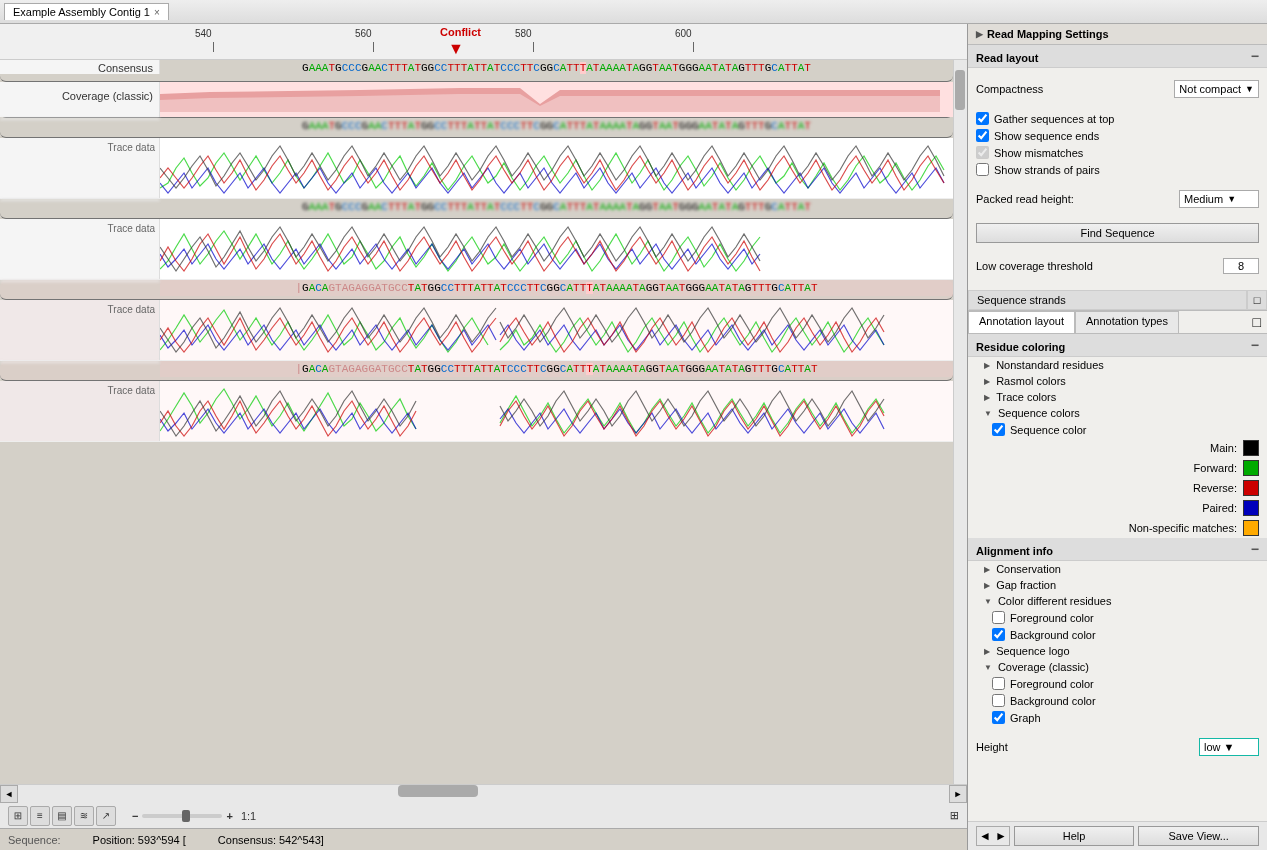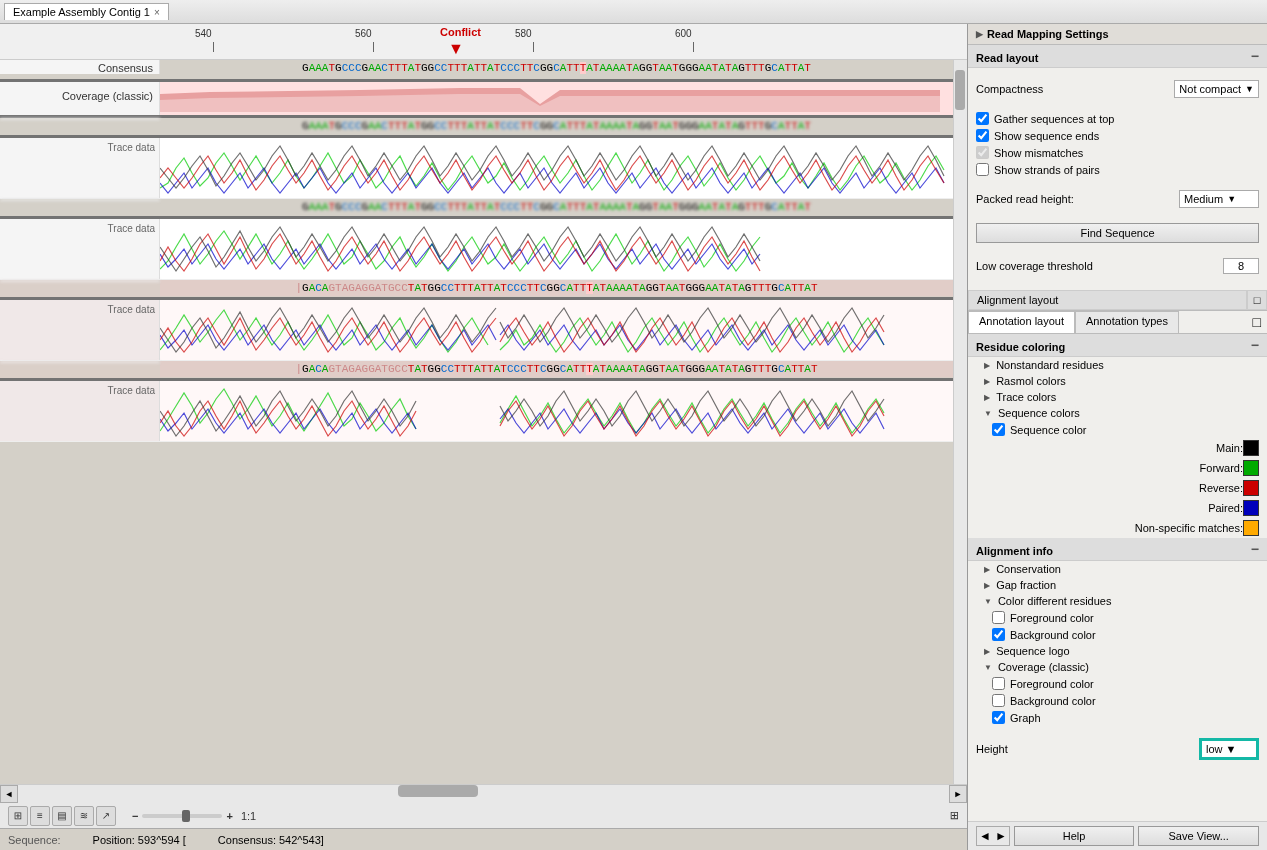--- a/index.html
+++ b/index.html
@@ -65,22 +65,23 @@
     .conflict-arrow {
       position: absolute;
       top: 16px;
       font-size: 16px;
       color: #cc0000;
     }
 
     .seq-row {
       display: flex;
       align-items: flex-start;
-      border-bottom: 3px solid #737373;
+      border-bottom: 1px solid #737373;
       min-height: 20px;
+      border-radius: 6px;
     }
     .seq-label {
       width: 160px;
       min-width: 160px;
       text-align: right;
       padding-right: 6px;
       font-size: 11px;
       color: #333;
       background: #f5f5f5;
       border-right: 1px solid #ddd;
@@ -287,20 +288,21 @@
       height: 16px;
       border: 1px solid #333;
       display: inline-block;
     }
 
     .color-row {
       display: flex;
       align-items: center;
       justify-content: flex-end;
       padding: 2px 8px;
+      gap: 6px;
       font-size: 11px;
     }
 
     .tree-item {
       display: flex;
       align-items: center;
       padding: 2px 8px 2px 16px;
       font-size: 11px;
       cursor: pointer;
       gap: 4px;
@@ -361,21 +363,21 @@
 
     .big-color-swatch {
       width: 24px;
       height: 18px;
       border: 1px solid #888;
       display: inline-block;
     }
 
     .height-dropdown {
       background: #fff;
-      border: 3px solid #14b8a6;
+      border: 1px solid #14b8a6;
       padding: 2px 4px;
       font-size: 11px;
       cursor: pointer;
       min-width: 60px;
     }
 
     .panel-bottom-btns {
       display: flex;
       gap: 4px;
       padding: 4px 8px;
@@ -671,21 +673,21 @@
     </div>
 
     <div class="settings-row">
       <label>Low coverage threshold</label>
       <input type="text" class="number-input" value="8" style="">
     </div>
 
 
     <div style="display:flex; border-bottom:1px solid #bbb; margin-top:4px;">
       <div class="panel-section-header" style="flex:1;">
-        <span>Alignment layout</span>
+        <span>Sequence strands</span>
       </div>
       <div style="width:20px; background:#ddd; border:1px solid #ccc; display:flex; align-items:center; justify-content:center; cursor:pointer; font-size:11px;">□</div>
     </div>
 
     <div style="display:flex; border-bottom:1px solid #bbb;">
       <div class="annotation-tab active">
         <span>Annotation layout</span>
       </div>
       <div class="annotation-tab">
         <span>Annotation types</span>

